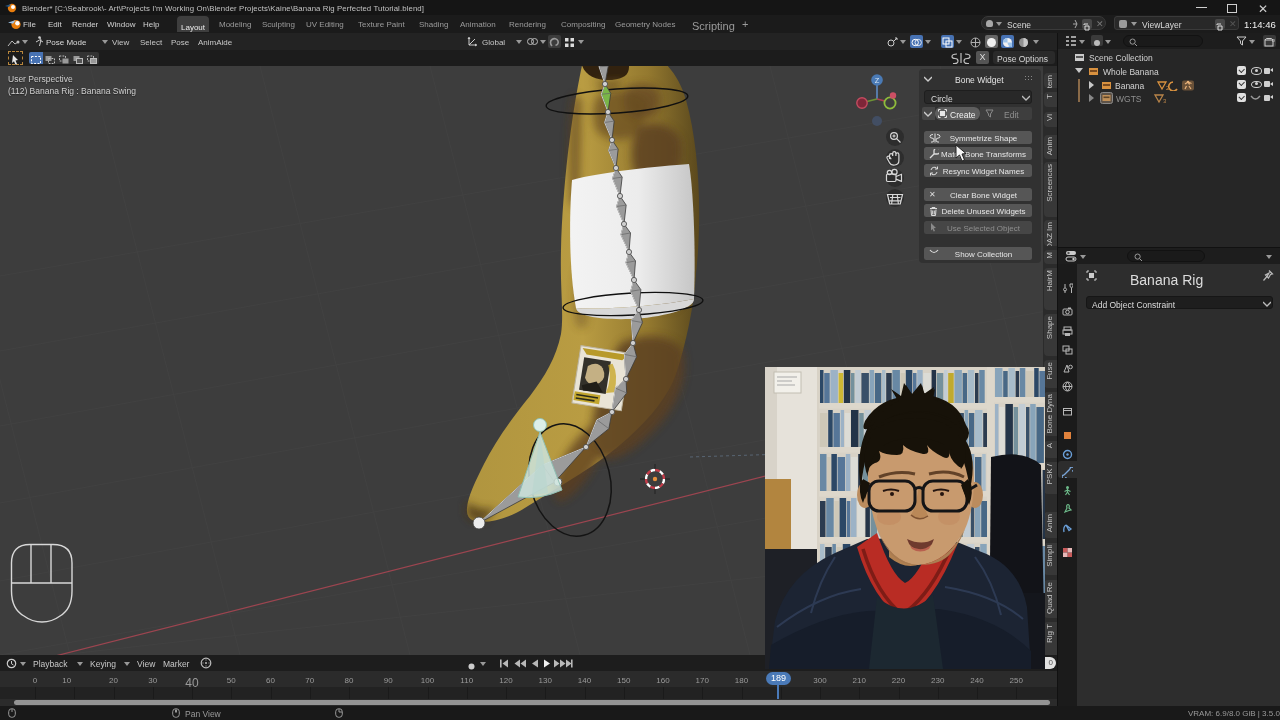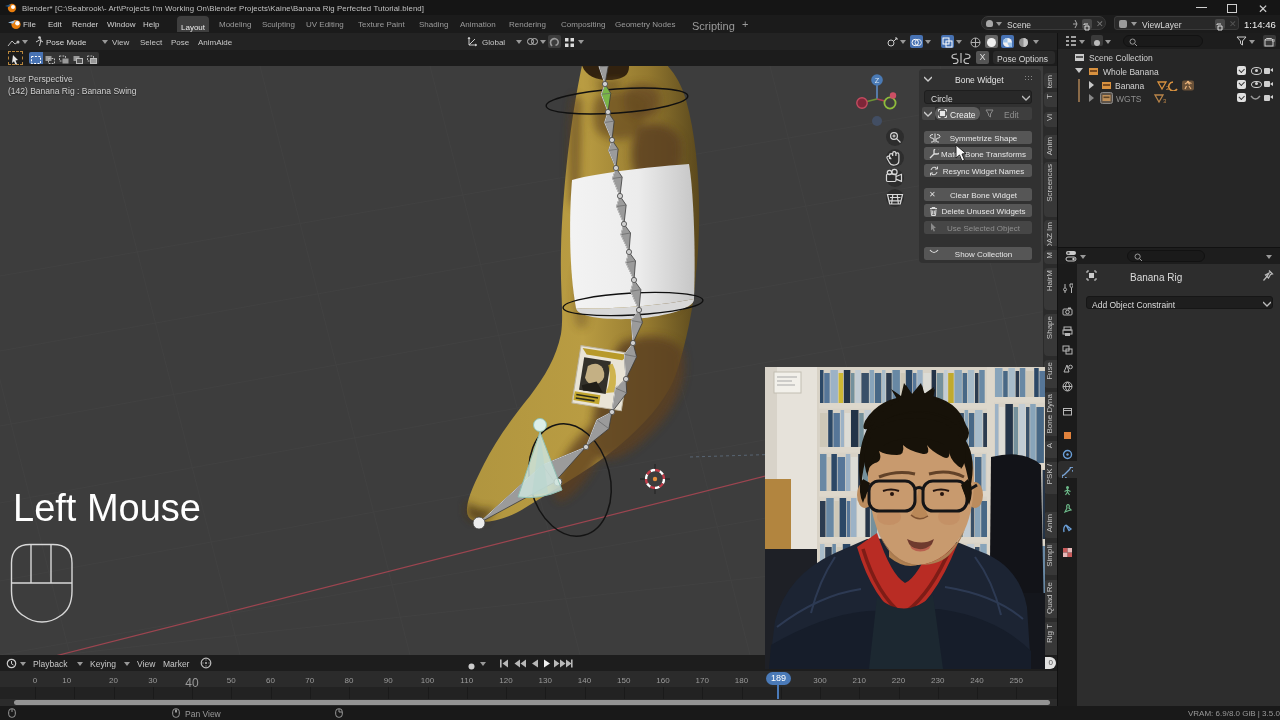--- a/index.html
+++ b/index.html
@@ -319,21 +319,21 @@
 
     <g transform="translate(655,413)">
       <circle r="9" fill="none" stroke="#fff" stroke-width="2.4" stroke-dasharray="4.7 4.7"></circle>
       <circle r="9" fill="none" stroke="#c43c4a" stroke-width="2.4" stroke-dasharray="4.7 4.7" stroke-dashoffset="4.7"></circle>
       <path d="M0,-15 V-10 M0,15 V10 M-15,0 H-10 M15,0 H10" stroke="#2a2a2a" stroke-width="1.4"></path>
       <circle r="2.2" fill="#e8903c"></circle>
     </g>
   </svg>
 
   <div class="abs" style="left:8px;top:8px;color:#d0d0d0;font-size:8.5px;text-shadow:0 1px 1px #222;">User Perspective</div>
-  <div class="abs" style="left:8px;top:20px;color:#d0d0d0;font-size:8.5px;text-shadow:0 1px 1px #222;">(142) Banana Rig : Banana Swing</div>
+  <div class="abs" style="left:8px;top:20px;color:#d0d0d0;font-size:8.5px;text-shadow:0 1px 1px #222;">(112) Banana Rig : Banana Swing</div>
 
   <svg class="abs" style="left:845px;top:0px" width="60" height="145" viewBox="0 0 60 145">
     <line x1="32" y1="14" x2="32" y2="33" stroke="#5a82b4" stroke-width="1.8"></line>
     <line x1="32" y1="33" x2="44" y2="36" stroke="#b13e52" stroke-width="1.8"></line>
     <line x1="32" y1="33" x2="20" y2="36" stroke="#6d9234" stroke-width="1.8"></line>
     <circle cx="32" cy="14" r="5.8" fill="#4a7ab5"></circle>
       <text x="32" y="17" font-size="7.5" fill="#d5e4f2" text-anchor="middle" font-family="Liberation Sans">Z</text>
     <circle cx="17" cy="37" r="5.2" fill="#7e2638" stroke="#c44b60" stroke-width="1.4"></circle>
     <circle cx="45" cy="37" r="5.6" fill="#3d3d3d" stroke="#8fbb3c" stroke-width="1.8"></circle>
     <circle cx="48" cy="29.5" r="3.2" fill="#cc4f64"></circle>
@@ -483,21 +483,20 @@
       </div>
       <div style="position: absolute; left: 1px; top: 556px; width: 13px; height: 34px; background: rgb(56, 56, 56); border-radius: 4px 0px 0px 4px; overflow: hidden;">
         <span style="position: absolute; left: 1px; top: 2px; color: rgb(196, 196, 196); font-size: 8px; writing-mode: vertical-rl; transform: rotate(180deg); white-space: nowrap;">Rig T</span>
       </div>
     </div>
 
   <svg class="abs" style="left:955px;top:78px" width="13" height="19" viewBox="0 0 13 19">
       <path d="M1,1 L1,14 L4.5,11 L7,17 L9.5,16 L7,10 L11,9.5 Z" fill="#f5f5f5" stroke="#222" stroke-width="1"></path>
     </svg>
 
-  <div class="abs" style="left:13px;top:421px;color:#fff;font-size:38px;">Left Mouse</div>
   <svg class="abs" style="left:10px;top:477px" width="64" height="81" viewBox="0 0 64 81">
     <path d="M1.5,20 Q1.5,1.5 20,1.5 L43,1.5 Q62,1.5 62,20 L62,48 Q62,66 50,73 Q42,79 32,79 Q22,79 14,73 Q1.5,66 1.5,48 Z" fill="none" stroke="#d8d8d8" stroke-width="1.4"></path>
     <line x1="1.5" y1="40" x2="62" y2="40" stroke="#d8d8d8" stroke-width="1.4"></line>
     <line x1="21" y1="1.5" x2="21" y2="40" stroke="#d8d8d8" stroke-width="1.4"></line>
     <line x1="41" y1="1.5" x2="41" y2="40" stroke="#d8d8d8" stroke-width="1.4"></line>
   </svg>
 </div>
 
 <div class="abs" id="outliner" style="left:1058px;top:33px;width:222px;height:214px;background:#262626;">
   <div class="abs" style="left:0;top:0;width:222px;height:16px;background:#1d1d1d;">
@@ -686,21 +685,21 @@
             <rect x="5.5" y="1" width="4.5" height="4.5" fill="#e8b8b8"></rect>
             <rect x="1" y="5.5" width="4.5" height="4.5" fill="#e8b8b8"></rect>
           </svg></div>
       </div>
     </div>
 
   <svg class="abs" style="left:28px;top:22px" width="11" height="11" viewBox="0 0 11 11">
       <rect x="3" y="3" width="5" height="5" fill="#ccc"></rect>
       <path d="M1,3 v-2 h2 M8,1 h2 v2 M10,8 v2 h-2 M3,10 h-2 v-2" stroke="#ccc" fill="none"></path>
     </svg>
-  <span class="abs" style="left:44px;top:24px;color:#dcdcdc;font-size:10px;padding-left:28px;">Banana Rig</span>
+  <span class="abs" style="left:44px;top:24px;color:#dcdcdc;font-size:14px;padding-left:28px;">Banana Rig</span>
   <svg class="abs" style="left:204px;top:21px" width="12" height="13" viewBox="0 0 12 13">
       <path d="M7,1.5 L10.5,5 L8.5,5.5 L6.5,9 L5,7.5 L1.5,11.5 M5,7.5 L3.5,6 L7,4 Z" stroke="#bbb" fill="none" stroke-width="1.2"></path>
     </svg>
   <div class="abs" style="left:28px;top:48px;width:187px;height:13px;background:#1e1e1e;border:1px solid #161616;border-radius:3px;box-sizing:border-box;">
     <span class="abs" style="left:5px;top:2.5px;color:#dcdcdc;font-size:8.5px;">Add Object Constraint</span>
     <svg class="abs" style="left:176px;top:4px" width="8" height="6" viewBox="0 0 8 6">
         <path d="M0,1 L4,5 L8,1" stroke="#bbb" fill="none" stroke-width="1.3"></path>
       </svg>
   </div>
 </div>

